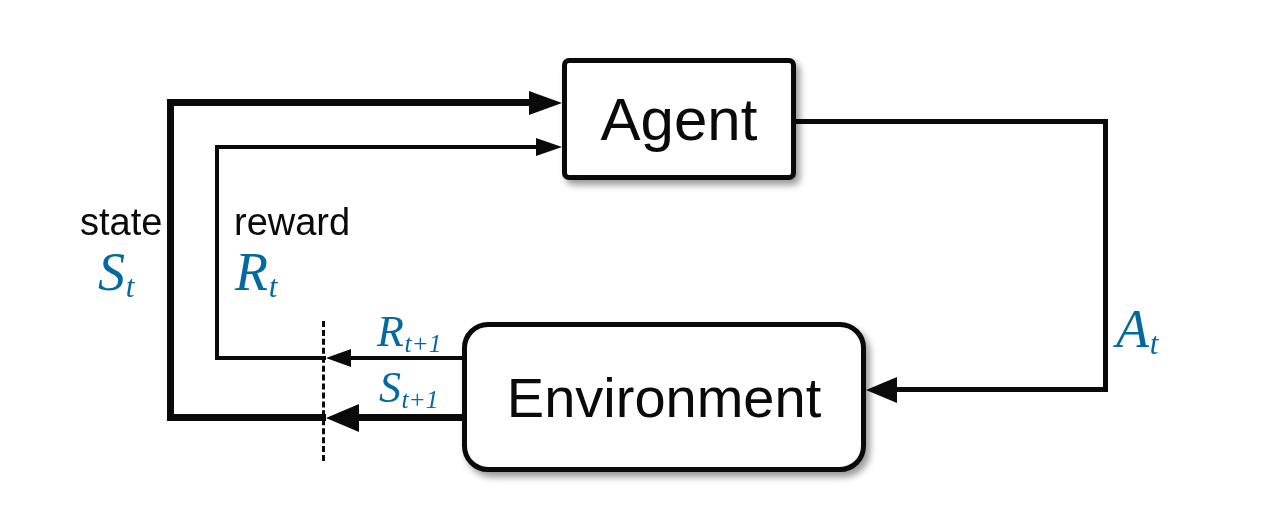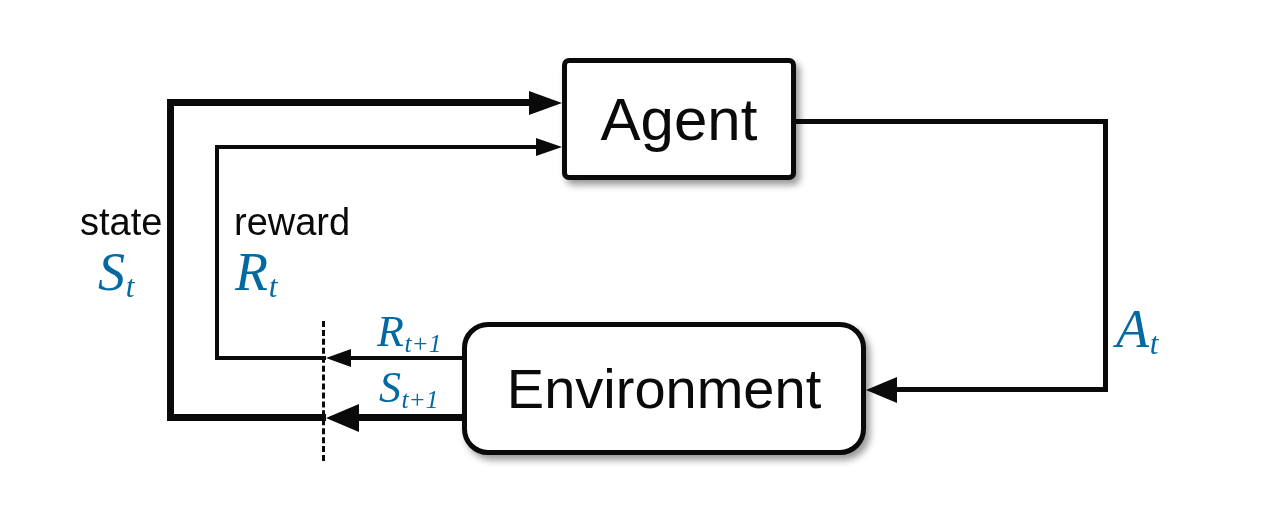--- a/index.html
+++ b/index.html
@@ -31,21 +31,21 @@
     color: #0a0a0a;
   }
   #agent-node {
     left: 562px; top: 58px;
     width: 234px; height: 122px;
     border-radius: 7px;
     font-size: 60px;
   }
   #environment-node {
     left: 462px; top: 322px;
-    width: 404px; height: 133px;
+    width: 404px; height: 150px;
     border-radius: 26px;
     font-size: 56px;
   }
 
   
   .line {
     position: absolute;
     background: #0a0a0a;
   }
   .arrow {

